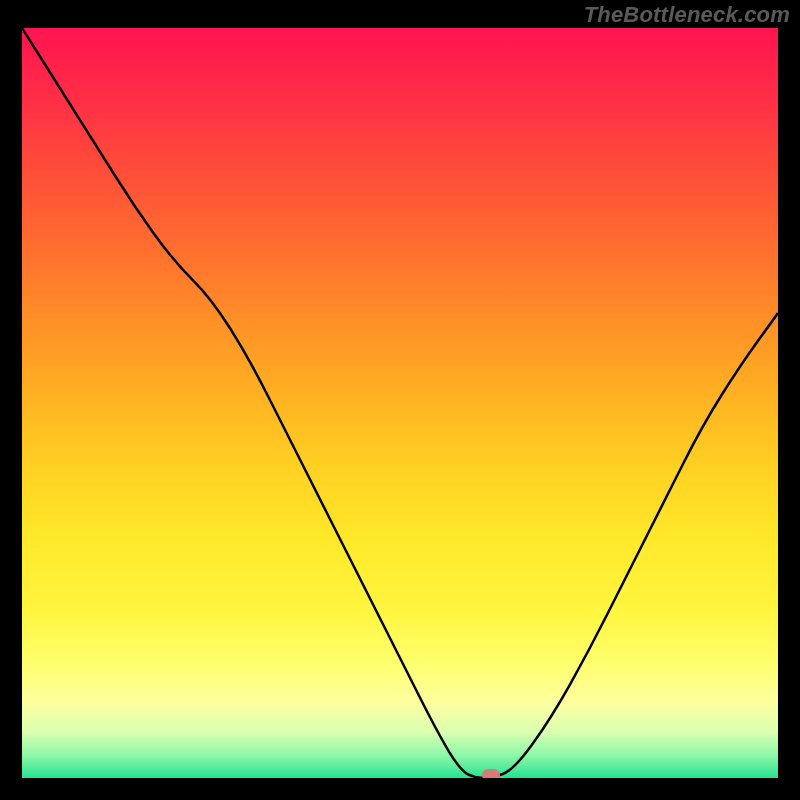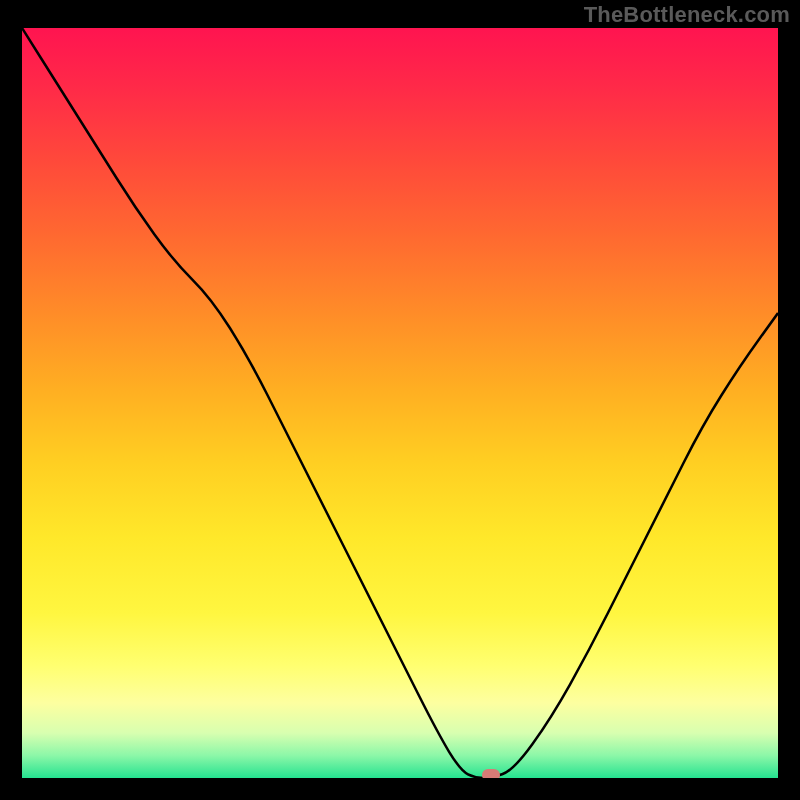--- a/index.html
+++ b/index.html
@@ -7,20 +7,21 @@
     padding: 0;
     width: 800px;
     height: 800px;
     background: #000000;
     font-family: Arial, Helvetica, sans-serif;
   }
   .container {
     position: relative;
     width: 800px;
     height: 800px;
+    font-style: italic;
   }
   .watermark {
     position: absolute;
     top: 2px;
     right: 10px;
     color: #5a5a5a;
     font-size: 22px;
     font-weight: bold;
     letter-spacing: 0.2px;
     z-index: 50;

